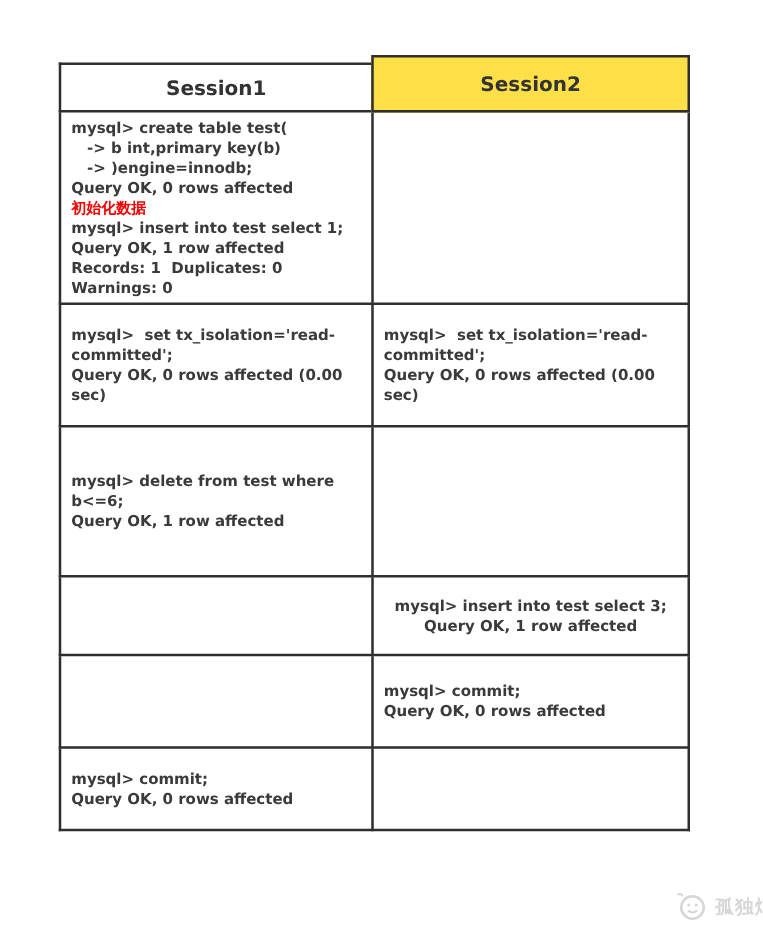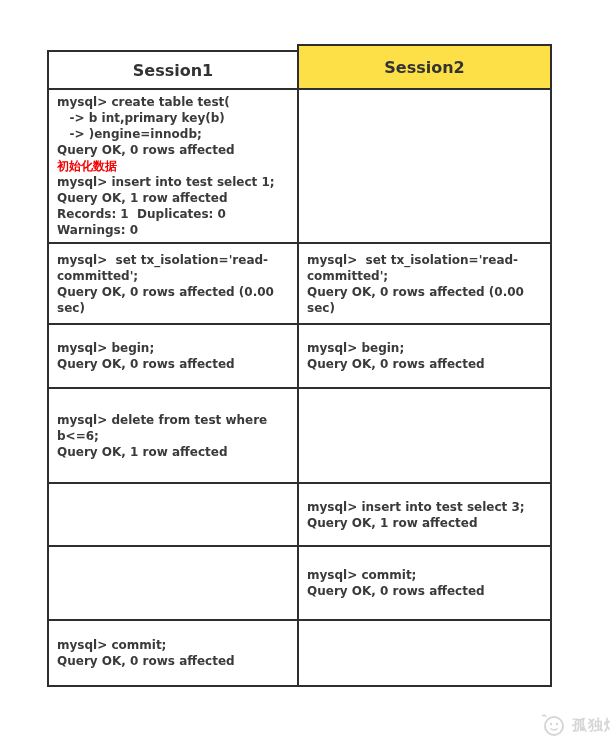--- a/index.html
+++ b/index.html
@@ -32,24 +32,24 @@
   }
   table.sessions th{
     font-size:16px;
     font-weight:bold;
     color:#333333;
     text-align:center;
     padding:0;
   }
   tr.h-head{height:38px;}
   tr.r1{height:118px;padding-left:48px;}
-  tr.r2{height:81px;}
+  tr.r2{height:98px;}
   tr.r3{height:64px;}
-  tr.r4{height:95px;}
-  tr.r5{height:63px;}
+  tr.r4{height:120px;}
+  tr.r5{height:63px;text-align:center;}
   tr.r6{height:74px;}
   tr.r7{height:66px;}
   
   th.s2{position:relative;}
   th.s2 .raised-box{
     position:absolute;left:-2px;right:-2px;top:-8px;bottom:-2px;
     background:#fde047;
     border:2px solid var(--border);
     display:flex;align-items:center;justify-content:center;
   }
@@ -122,30 +122,20 @@
 sec)</div>
       </td>
       <td>
         <div class="cell-text">mysql&gt;  set tx_isolation='read-
 committed';
 Query OK, 0 rows affected (0.00
 sec)</div>
       </td>
     </tr>
 
-    <tr class="r3">
-      <td>
-        <div class="cell-text">mysql&gt; begin;
-Query OK, 0 rows affected</div>
-      </td>
-      <td>
-        <div class="cell-text">mysql&gt; begin;
-Query OK, 0 rows affected</div>
-      </td>
-    </tr>
 
     <tr class="r4">
       <td>
         <div class="cell-text">mysql&gt; delete from test where
 b&lt;=6;
 Query OK, 1 row affected</div>
       </td>
       <td>
         <div class="cell-text"></div>
       </td>

